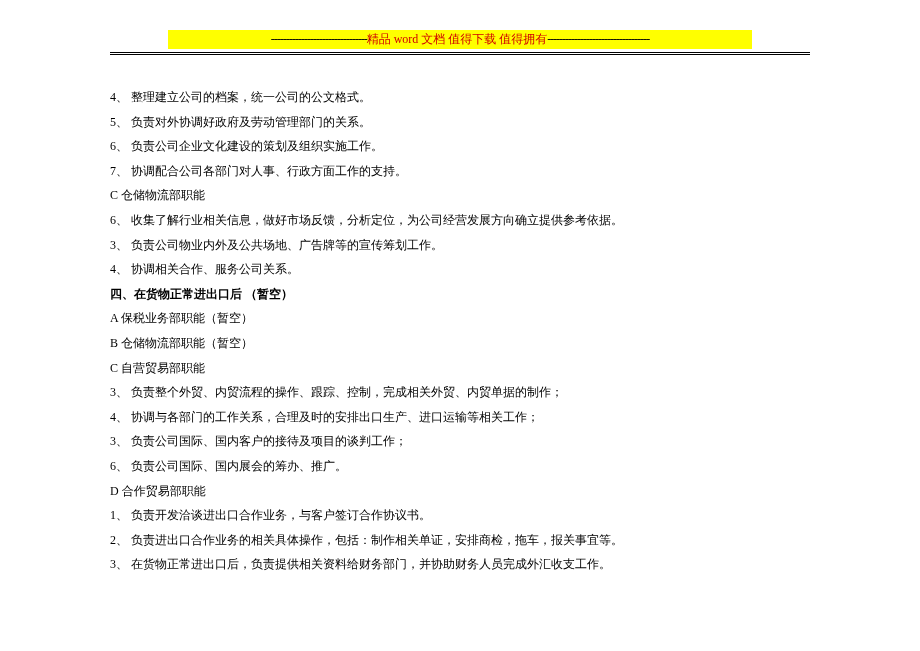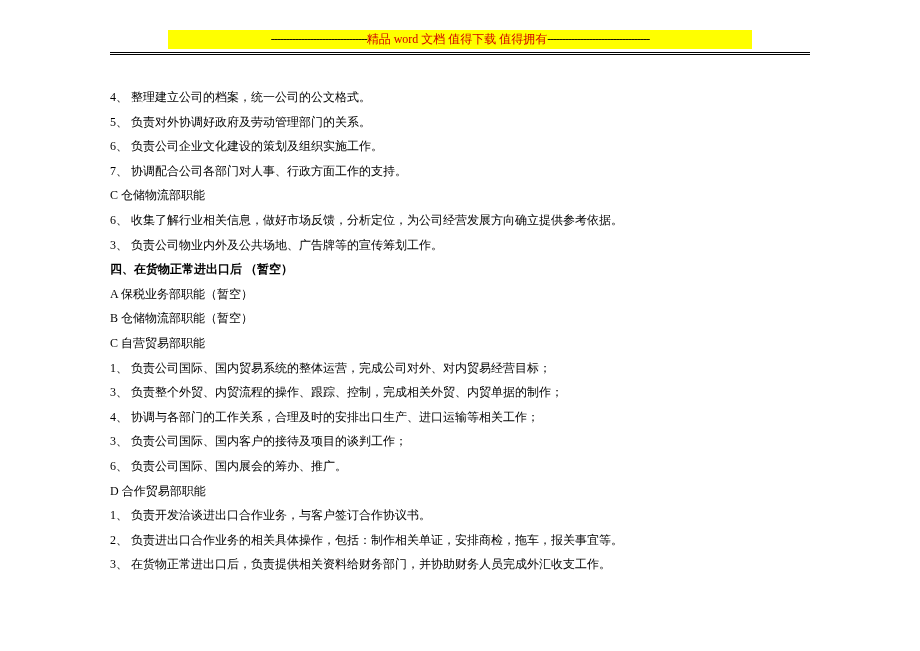--- a/index.html
+++ b/index.html
@@ -67,27 +67,27 @@
   <hr class="rule2">
 
   <div class="content">
     <p>4、  整理建立公司的档案，统一公司的公文格式。</p>
     <p>5、  负责对外协调好政府及劳动管理部门的关系。</p>
     <p>6、  负责公司企业文化建设的策划及组织实施工作。</p>
     <p>7、  协调配合公司各部门对人事、行政方面工作的支持。</p>
     <p>C   仓储物流部职能</p>
     <p>6、  收集了解行业相关信息，做好市场反馈，分析定位，为公司经营发展方向确立提供参考依据。</p>
     <p>3、  负责公司物业内外及公共场地、广告牌等的宣传筹划工作。</p>
+    <p>4、  协调相关合作、服务公司关系。</p>
 
     <p class="section-title">四、在货物正常进出口后  （暂空）</p>
 
     <p>A   保税业务部职能（暂空）</p>
     <p>B   仓储物流部职能（暂空）</p>
     <p>C   自营贸易部职能</p>
-    <p>1、  负责公司国际、国内贸易系统的整体运营，完成公司对外、对内贸易经营目标；</p>
     <p>3、  负责整个外贸、内贸流程的操作、跟踪、控制，完成相关外贸、内贸单据的制作；</p>
     <p>4、  协调与各部门的工作关系，合理及时的安排出口生产、进口运输等相关工作；</p>
     <p>3、  负责公司国际、国内客户的接待及项目的谈判工作；</p>
     <p>6、  负责公司国际、国内展会的筹办、推广。</p>
     <p>D   合作贸易部职能</p>
     <p>1、  负责开发洽谈进出口合作业务，与客户签订合作协议书。</p>
     <p>2、  负责进出口合作业务的相关具体操作，包括：制作相关单证，安排商检，拖车，报关事宜等。</p>
     <p>3、  在货物正常进出口后，负责提供相关资料给财务部门，并协助财务人员完成外汇收支工作。</p>
   </div>
 

